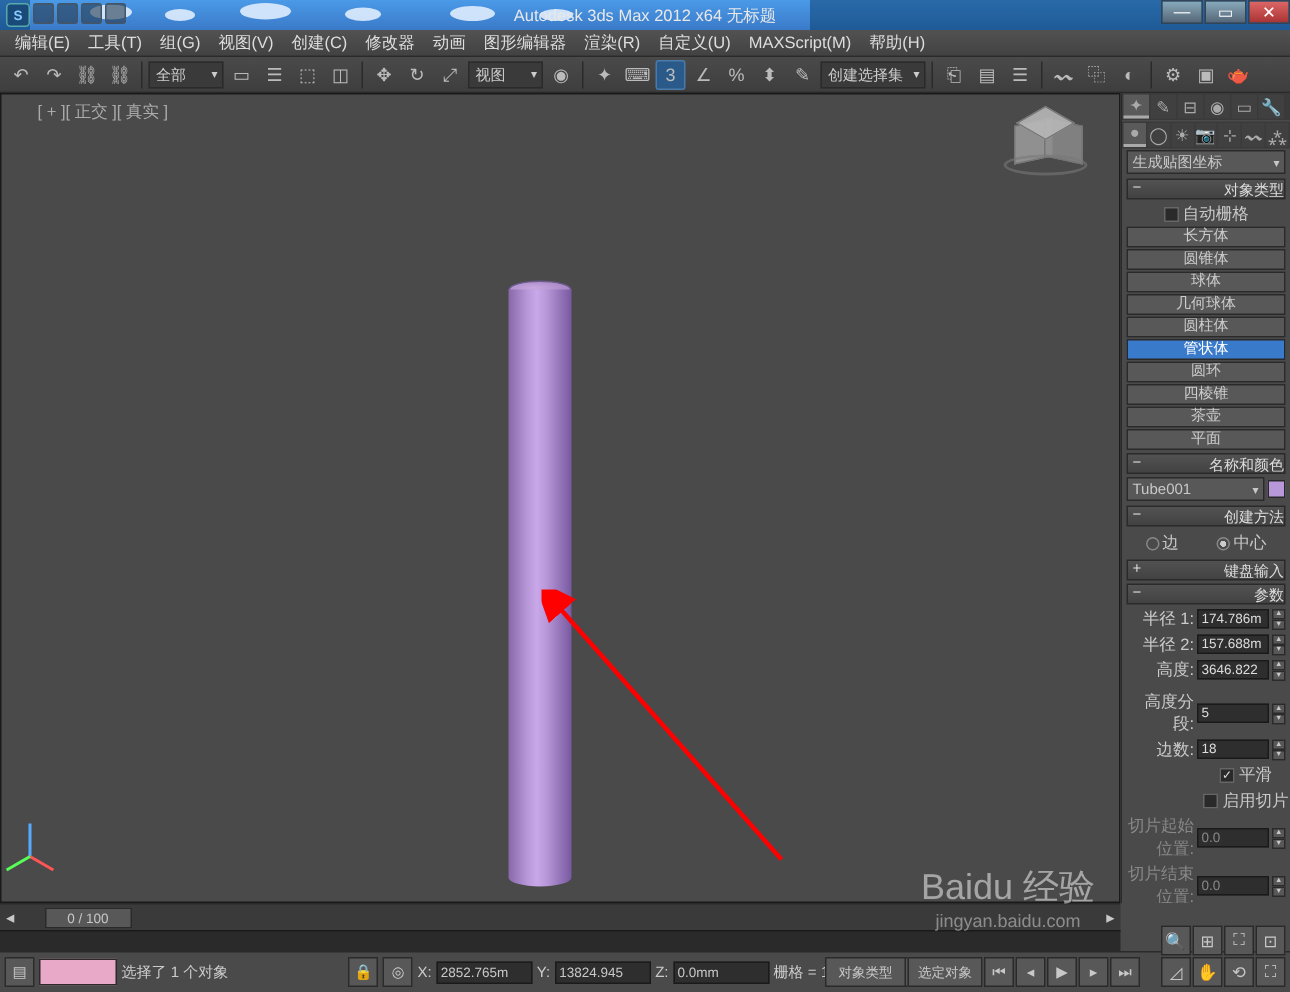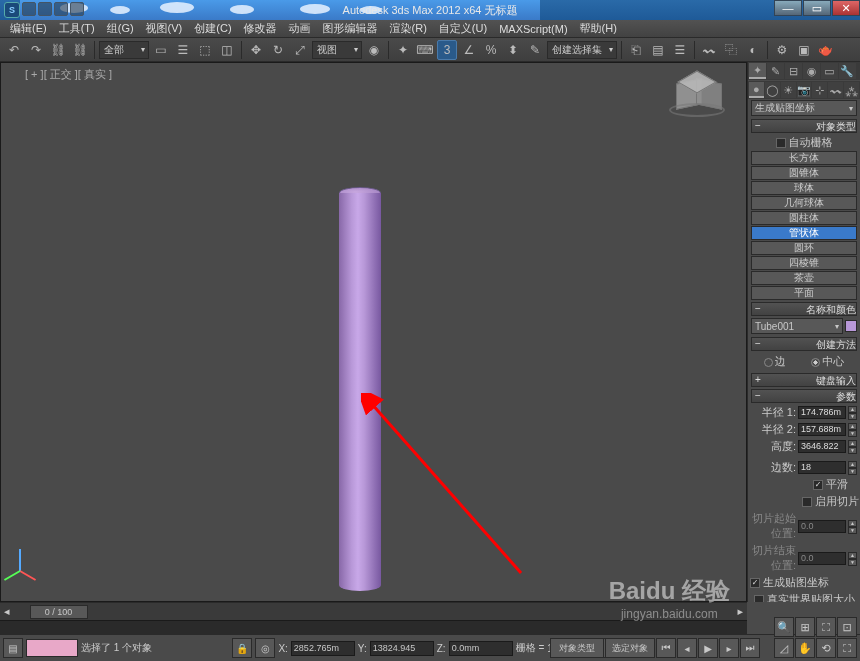--- a/index.html
+++ b/index.html
@@ -63,21 +63,21 @@
 .ts-handle{width:58px;height:14px;background:#585858;border:1px solid #2a2a2a;text-align:center;font-size:9px;line-height:12px;margin-left:20px}
 .trackbar{position:absolute;left:0;right:113px;bottom:27px;height:14px;background:#2a2a2a;border-top:1px solid #1a1a1a}
 .statusbar{position:absolute;left:0;right:0;bottom:0;height:27px;background:#4a4a4a;border-top:1px solid #2a2a2a;display:flex;align-items:center;padding:0 3px;gap:3px}
 .status-btn{width:20px;height:20px;background:#585858;border:1px solid #2a2a2a;display:flex;align-items:center;justify-content:center;font-size:10px}
 .status-text{font-size:10px;color:#ccc}
 .coord-field{width:64px;height:15px;background:#2e2e2e;border:1px solid #1a1a1a;padding:0 2px;font-size:9px;line-height:13px}
 .coord-lbl{font-size:10px;color:#ccc}
 .prompt-row{position:absolute;left:0;right:113px;bottom:13px;height:14px;display:flex;align-items:center;gap:4px;padding:0 4px}
 .prompt-tag{background:#e89a4a;color:#000;padding:0 4px;font-size:10px;height:12px;line-height:12px}
 .watermark{position:absolute;right:130px;bottom:40px;opacity:.5;text-align:center;pointer-events:none}
-.watermark .big{font-size:24px;color:#fff;font-weight:bold}
+.watermark .big{font-size:24px;color:#fff;font-weight:normal}
 .watermark .url{font-size:12px;color:#ddd}
 .nav-btns{position:absolute;right:3px;bottom:3px;display:grid;grid-template-columns:repeat(4,20px);gap:1px}
 .nav-btn{width:20px;height:20px;background:#585858;border:1px solid #2a2a2a;display:flex;align-items:center;justify-content:center;font-size:11px}
 .play-ctrl{position:absolute;right:100px;bottom:3px;display:flex;gap:1px}
 </style>
 </head>
 <body>
 
 <div class="titlebar">
   <div class="app-logo">S</div>
@@ -258,20 +258,28 @@
     </div>
   <div class="spinner-row">
       <span class="lbl">高度:</span>
       <div class="spinner">3646.822</div>
       <div class="spin-btns">
         <div>▲</div>
         <div>▼</div>
       </div>
     </div>
   <div style="height:4px"></div>
+  <div class="spinner-row">
+      <span class="lbl">高度分段:</span>
+      <div class="spinner">5</div>
+      <div class="spin-btns">
+        <div>▲</div>
+        <div>▼</div>
+      </div>
+    </div>
   <div class="spinner-row">
       <span class="lbl">边数:</span>
       <div class="spinner">18</div>
       <div class="spin-btns">
         <div>▲</div>
         <div>▼</div>
       </div>
     </div>
   <div class="check-row" style="justify-content:flex-end;padding-right:12px">
       <span class="chk on"></span>

